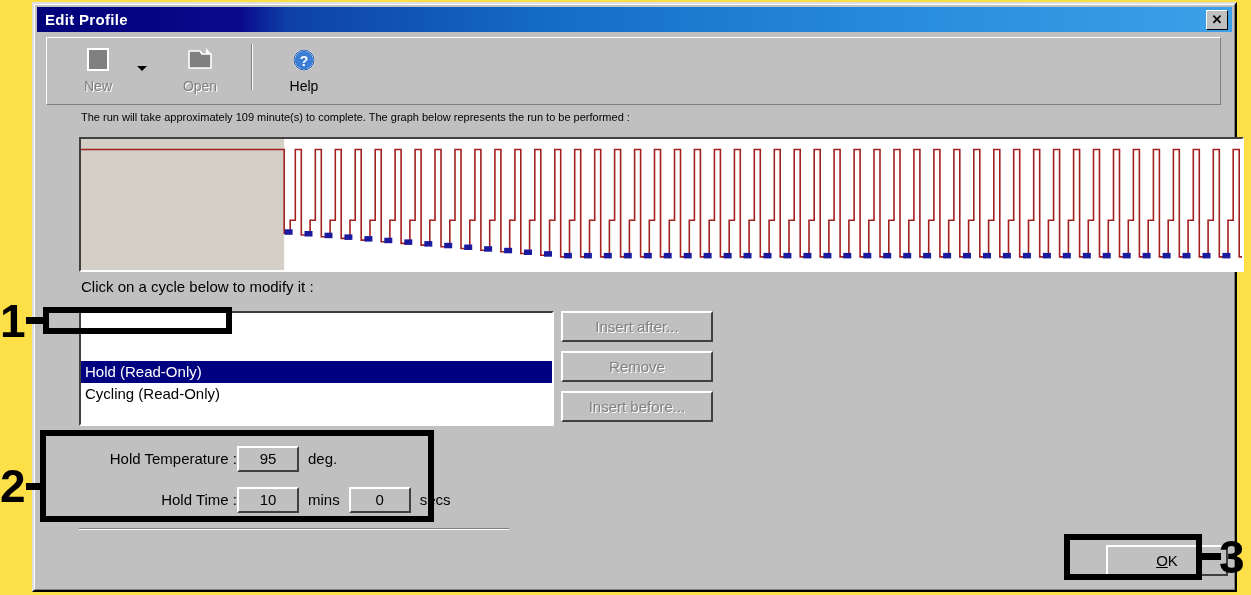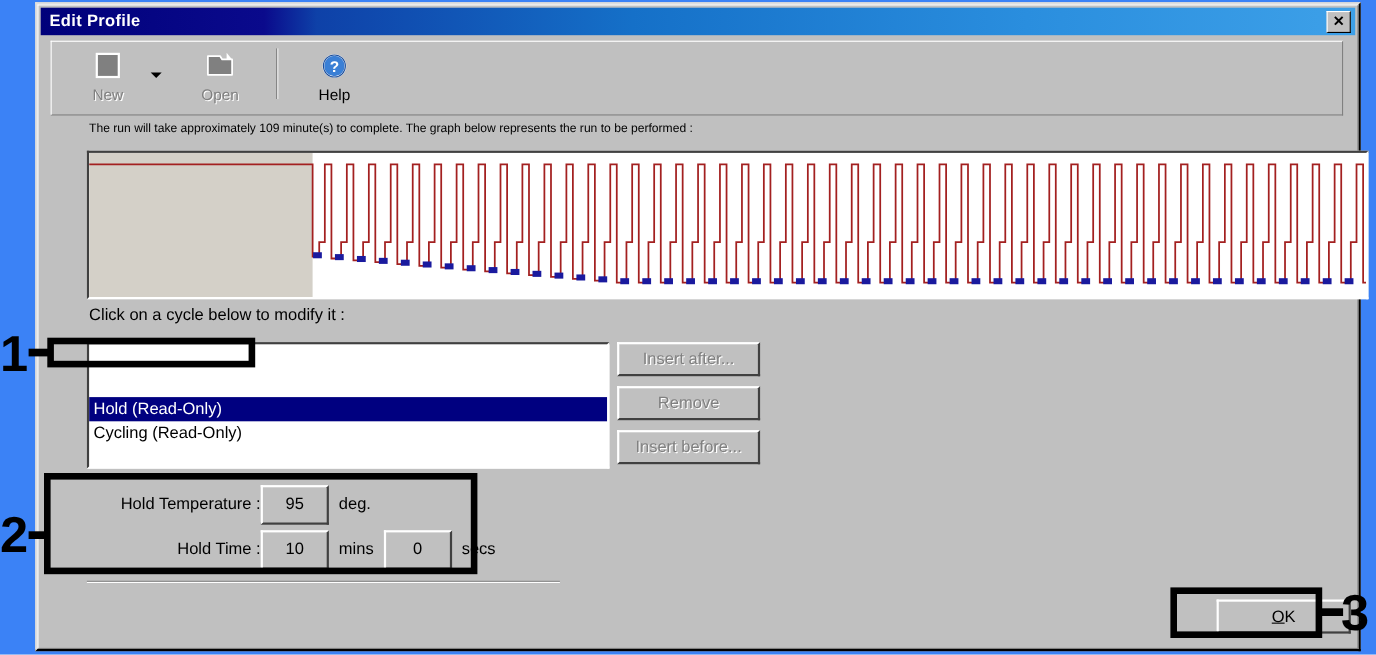--- a/index.html
+++ b/index.html
@@ -11,21 +11,21 @@
     width: 1251px;
     height: 595px;
     overflow: hidden;
     font-family: "Liberation Sans", sans-serif;
   }
 
   #screen {
     position: relative;
     width: 1251px;
     height: 595px;
-    background: #3b82f6;
+    background: #fde047;
   }
 
   
   .window {
     position: absolute;
     left: 32px;
     top: 2px;
     width: 1205px;
     height: 590px;
     background: #c0c0c0;
@@ -224,21 +224,21 @@
   }
 
   
   .side-buttons {
     position: absolute;
     left: 527px;
     top: 307px;
     width: 138px;
   }
   .btn {
-    width: 130px;
+    width: 152px;
     height: 31px;
     background: #c0c0c0;
     border-top: 2px solid #ffffff;
     border-left: 2px solid #ffffff;
     border-right: 2px solid #404040;
     border-bottom: 2px solid #404040;
     box-sizing: border-box;
     font-size: 15px;
     color: #000000;
     display: flex;
@@ -268,21 +268,21 @@
   }
   .hold-lbl {
     font-size: 15px;
     color: #000000;
     white-space: nowrap;
   }
   .hold-lbl.w1 { width: 155px; }
   .hold-lbl.w2 { width: 155px; }
   .field {
     width: 62px;
-    height: 36px;
+    height: 26px;
     background: #c0c0c0;
     border-top: 2px solid #ffffff;
     border-left: 2px solid #ffffff;
     border-right: 2px solid #404040;
     border-bottom: 2px solid #404040;
     box-sizing: border-box;
     font-size: 15px;
     color: #000000;
     display: flex;
     align-items: center;

